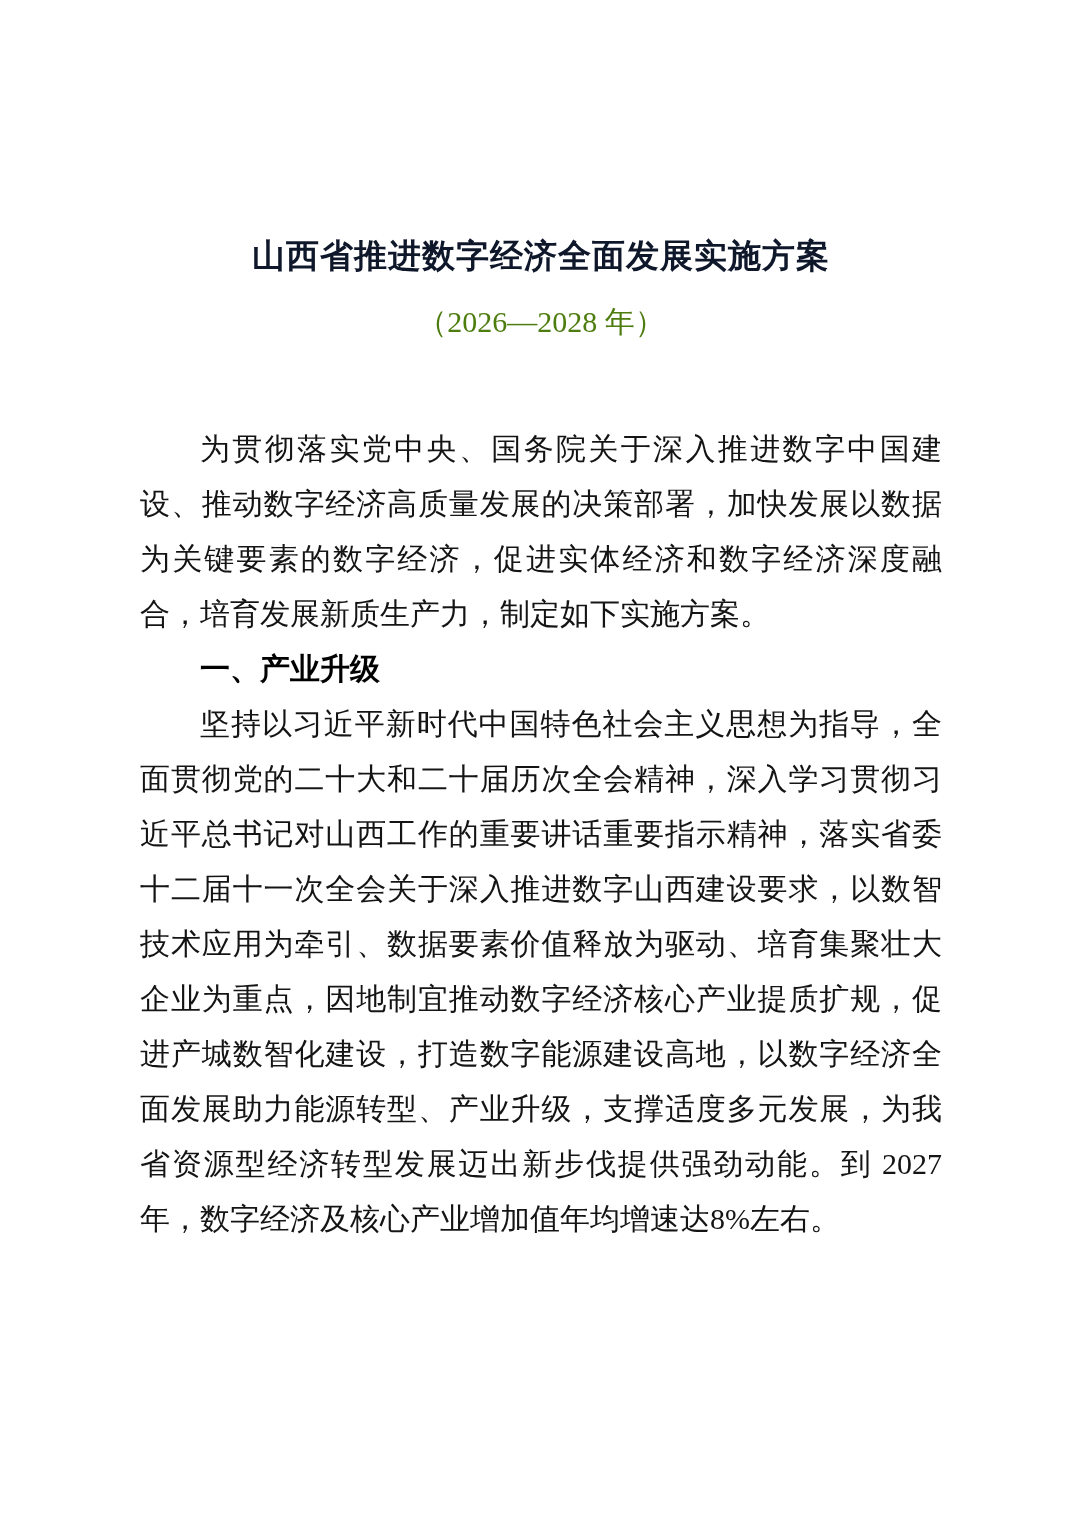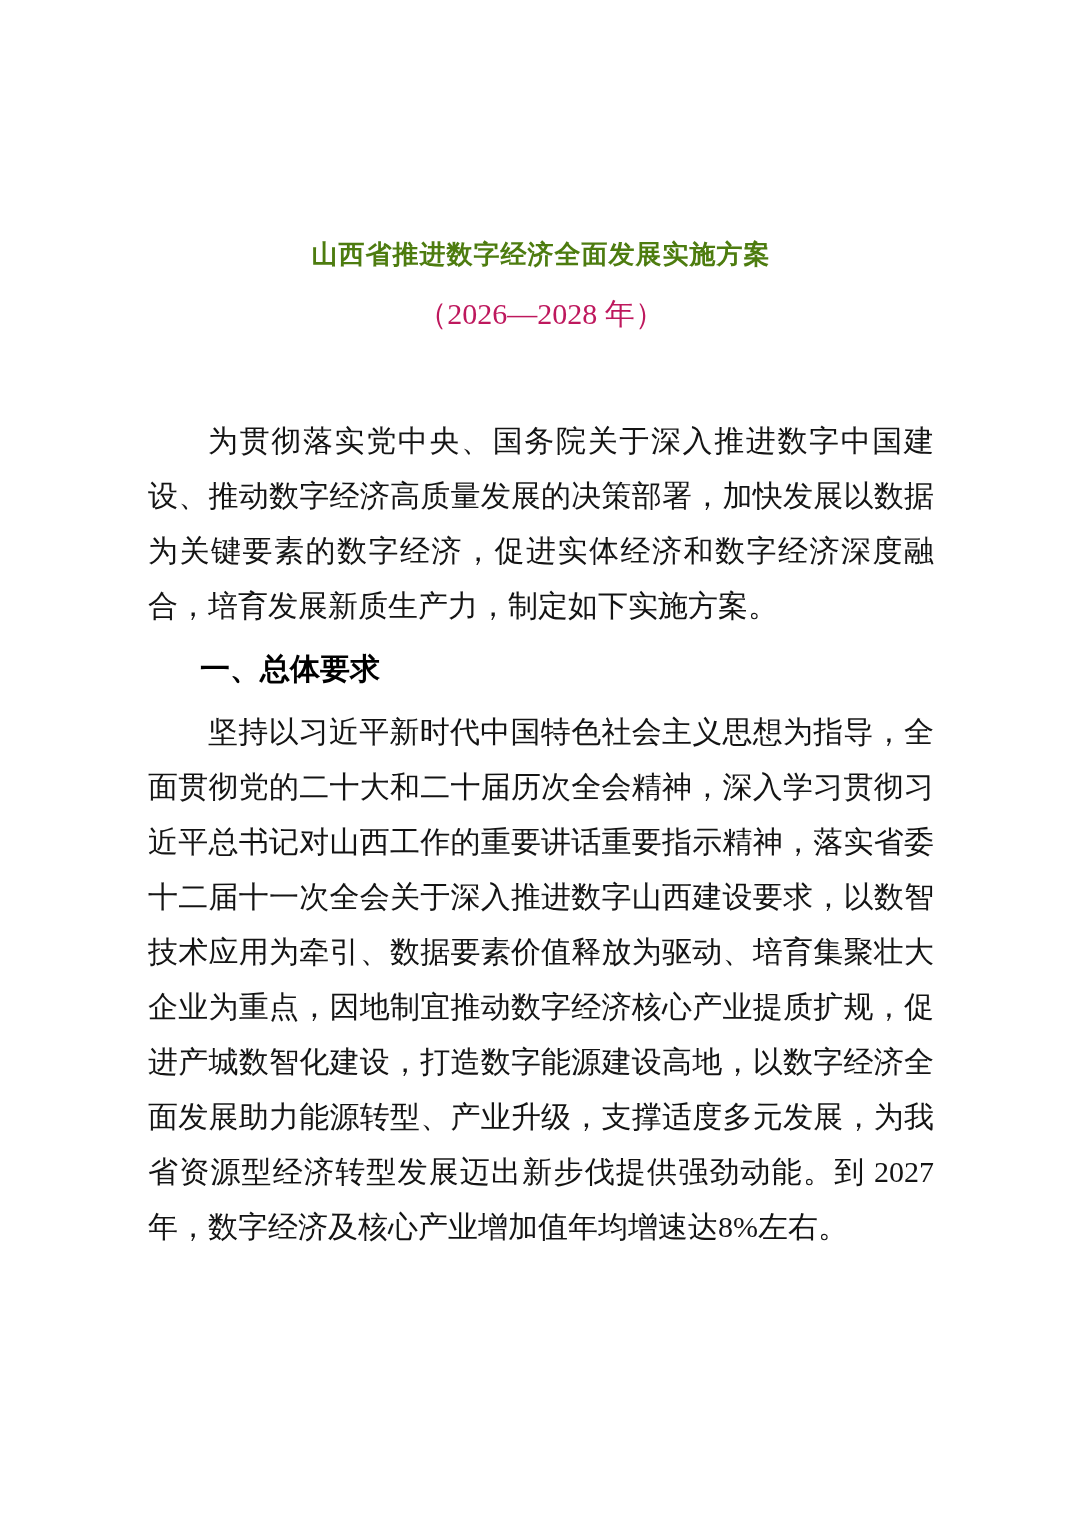--- a/index.html
+++ b/index.html
@@ -14,41 +14,41 @@
   }
   .page {
     box-sizing: border-box;
     width: 1080px;
     height: 1527px;
     background: #ffffff;
     padding: 240px 138px 0 140px;
     color: #111111;
   }
   .doc-title {
-    font-family: Liberation Sans, sans-serif;
+    font-family: Liberation Mono, monospace;
     font-weight: bold;
-    font-size: 26px;
+    font-size: 33px;
     line-height: 1.15;
     text-align: center;
-    color: #4d7c0f;
+    color: #0f172a;
     letter-spacing: 1px;
   }
   .doc-subtitle {
     font-family: "Liberation Serif", "DejaVu Serif", serif;
     font-size: 30px;
     line-height: 1.15;
     text-align: center;
-    color: #be185d;
+    color: #4d7c0f;
     margin-top: 27px;
   }
   .doc-body {
     margin-top: 82px;
   }
   .para {
-    margin: 8px;
+    margin: 0;
     font-family: "Liberation Serif", "DejaVu Serif", serif;
     font-size: 30px;
     line-height: 55px;
     color: #141414;
     text-align: justify;
     text-indent: 2em;
   }
   .heading {
     margin: 0;
     font-family: "Liberation Sans", "DejaVu Sans", sans-serif;
@@ -67,18 +67,18 @@
 <body>
 
 <div class="page">
   <div class="doc-title">山西省推进数字经济全面发展实施方案</div>
 
   <div class="doc-subtitle">（2026—2028 年）</div>
 
   <div class="doc-body">
     <p class="para">为贯彻落实党中央、国务院关于深入推进数字中国建设、推动数字经济高质量发展的决策部署，加快发展以数据为关键要素的数字经济，促进实体经济和数字经济深度融合，培育发展新质生产力，制定如下实施方案。</p>
 
-    <p class="heading">一、总体要求</p>
+    <p class="heading">一、产业升级</p>
 
     <p class="para">坚持以习近平新时代中国特色社会主义思想为指导，全面贯彻党的二十大和二十届历次全会精神，深入学习贯彻习近平总书记对山西工作的重要讲话重要指示精神，落实省委十二届十一次全会关于深入推进数字山西建设要求，以数智技术应用为牵引、数据要素价值释放为驱动、培育集聚壮大企业为重点，因地制宜推动数字经济核心产业提质扩规，促进产城数智化建设，打造数字能源建设高地，以数字经济全面发展助力能源转型、产业升级，支撑适度多元发展，为我省资源型经济转型发展迈出新步伐提供强劲动能。到 2027 年，数字经济及核心产业增加值年均增速达8%左右。</p>
 
   </div>
 </div>
 
 </body></html>

